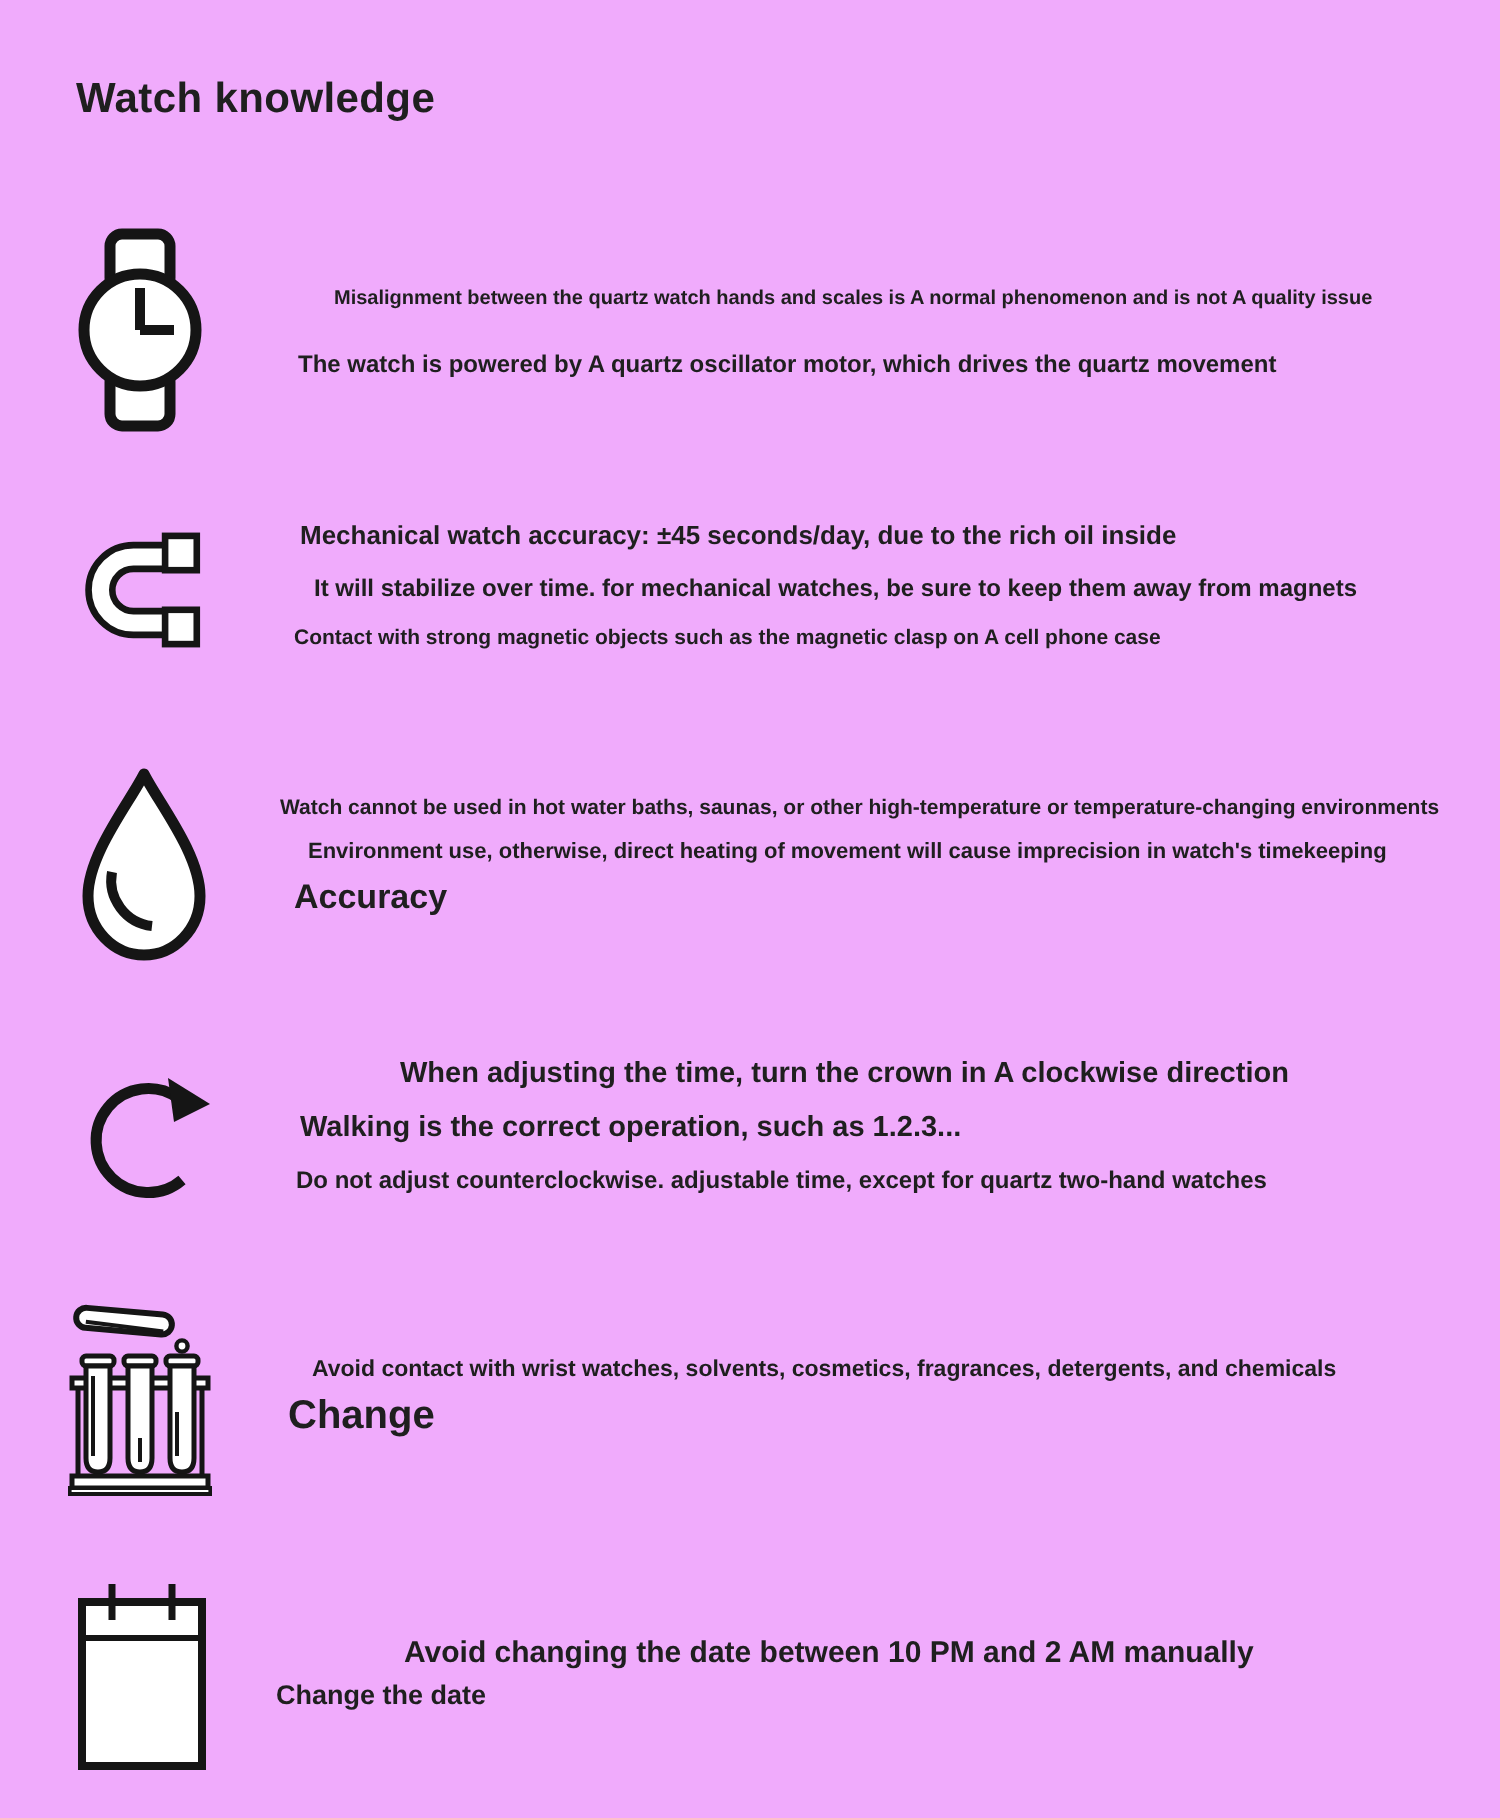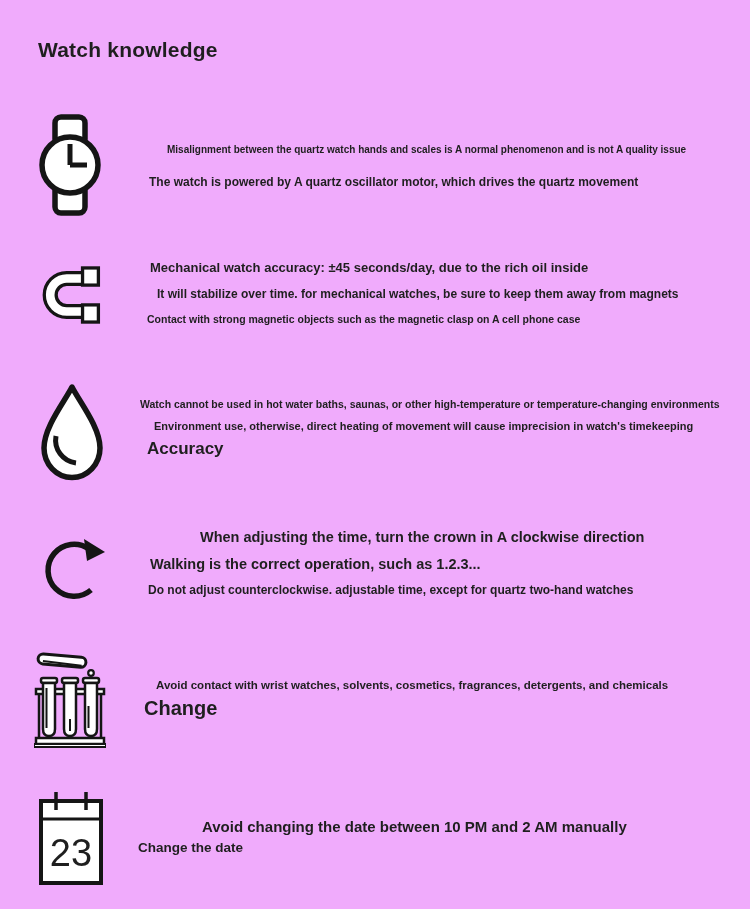--- a/index.html
+++ b/index.html
@@ -127,19 +127,18 @@
     <p class="ln s5l2">Change</p>
   </section>
 
   <section>
     <span class="icon ic6">
       <svg viewBox="0 0 66 96" xmlns="http://www.w3.org/2000/svg">
         <rect class="st" stroke-width="4" x="3" y="11" width="60" height="82"></rect>
         <path class="op" stroke-width="3" d="M3 29 H63"></path>
         <path class="op" stroke-width="3.5" d="M18 2 V20 M48 2 V20"></path>
       </svg>
-      <span class="cal-num">23</span>
     </span>
     <p class="ln s6l1">Avoid changing the date between 10 PM and 2 AM manually</p>
     <p class="ln s6l2">Change the date</p>
   </section>
 
 </div>
 
 </body></html>

